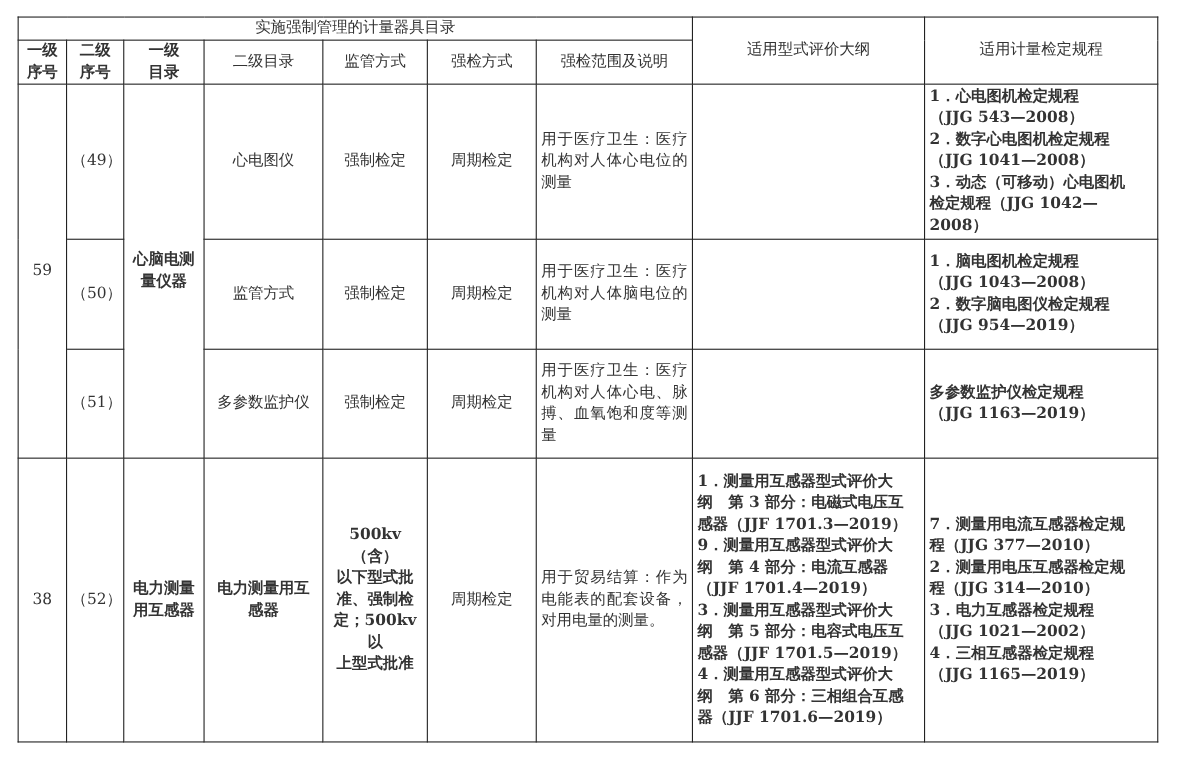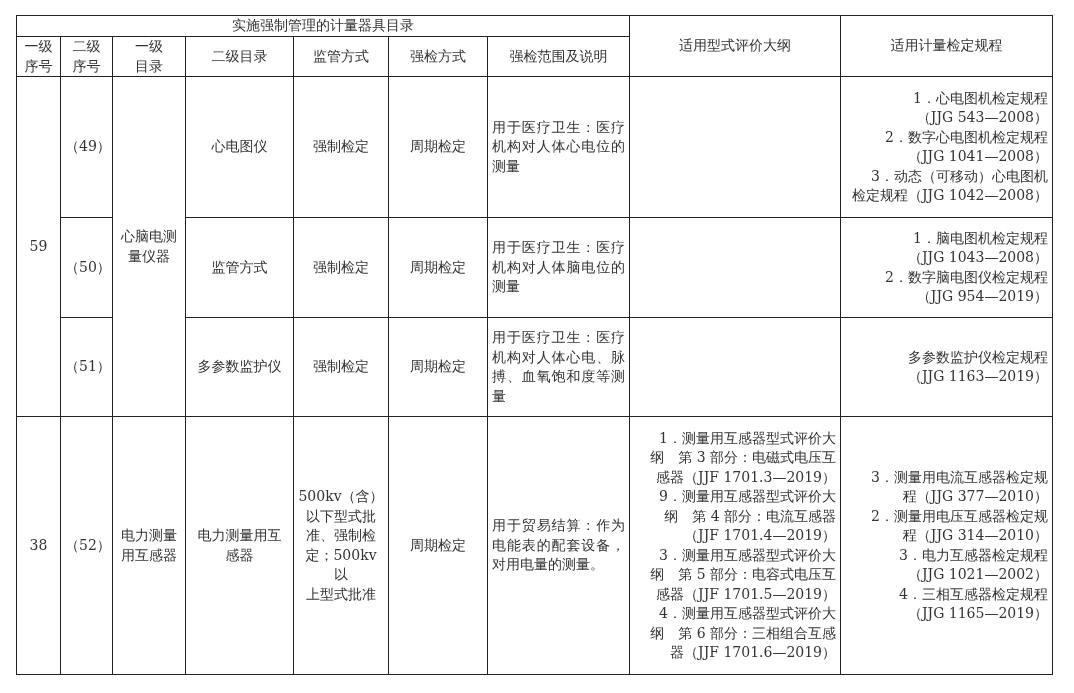--- a/index.html
+++ b/index.html
@@ -3,28 +3,28 @@
 <meta charset="utf-8">
 <style>
   html, body { margin: 0; padding: 0; background: #ffffff; }
   body { width: 1074px; height: 693px; position: relative; overflow: hidden;
          font-family: "DejaVu Serif", "Liberation Serif", serif; color: #333; }
   table.catalog { position: absolute; left: 16px; top: 15px; border-collapse: collapse;
          table-layout: fixed; width: 1036px; }
   table.catalog td, table.catalog th { border: 1.5px solid #222; padding: 0 4px;
          font-weight: normal; font-size: 14px; line-height: 19.5px; vertical-align: middle; }
   .c { text-align: center; }
-  .l { text-align: right; }
+  .l { text-align: left; }
   .cap { height: 20px; font-size: 14.5px; }
   .hdr { height: 38px; }
   .r49 { height: 141px; }
   .r50 { height: 100px; }
   .r51 { height: 99px; }
   .r52 { height: 258px; }
-  .lines span { display: block; }
+  .lines span { display: block; font-weight: bold; }
   .just { text-align: justify; }
 </style>
 </head>
 <body>
 
 <table class="catalog">
   <colgroup>
     <col style="width:44px">
       <col style="width:52px">
       <col style="width:73px">
@@ -136,21 +136,21 @@
       <span>纲　第 4 部分：电流互感器</span>
       <span>（JJF 1701.4—2019）</span>
       <span>3．测量用互感器型式评价大</span>
       <span>纲　第 5 部分：电容式电压互</span>
       <span>感器（JJF 1701.5—2019）</span>
       <span>4．测量用互感器型式评价大</span>
       <span>纲　第 6 部分：三相组合互感</span>
       <span>器（JJF 1701.6—2019）</span>
     </td>
     <td class="l lines">
-      <span>3．测量用电流互感器检定规</span>
+      <span>7．测量用电流互感器检定规</span>
       <span>程（JJG 377—2010）</span>
       <span>2．测量用电压互感器检定规</span>
       <span>程（JJG 314—2010）</span>
       <span>3．电力互感器检定规程</span>
       <span>（JJG 1021—2002）</span>
       <span>4．三相互感器检定规程</span>
       <span>（JJG 1165—2019）</span>
     </td>
   </tr>
 </tbody>

